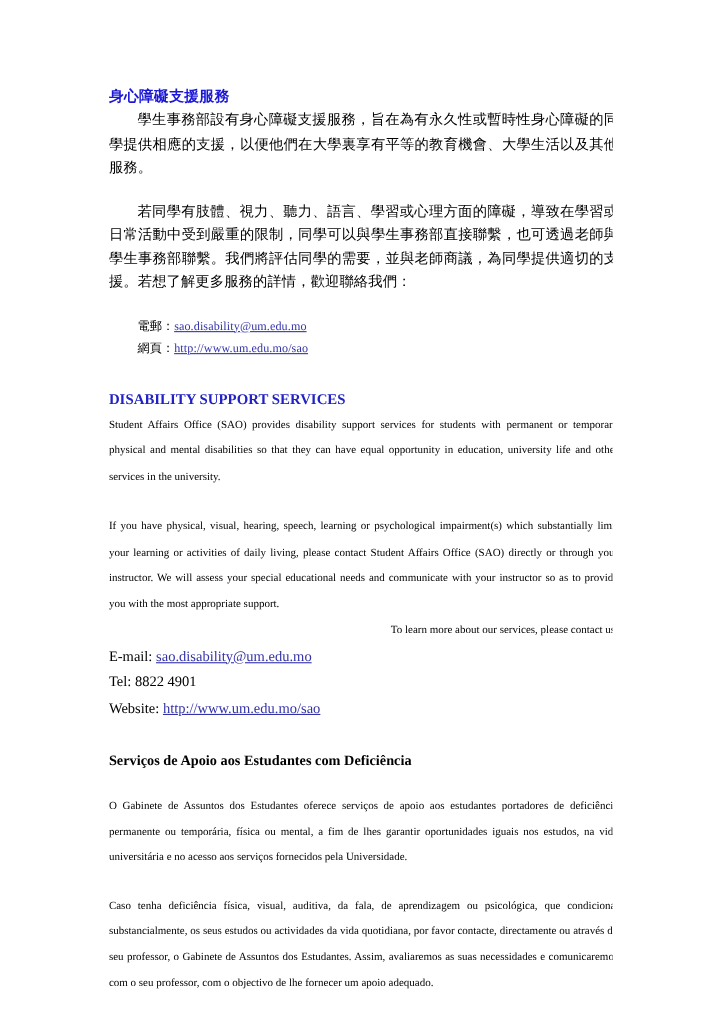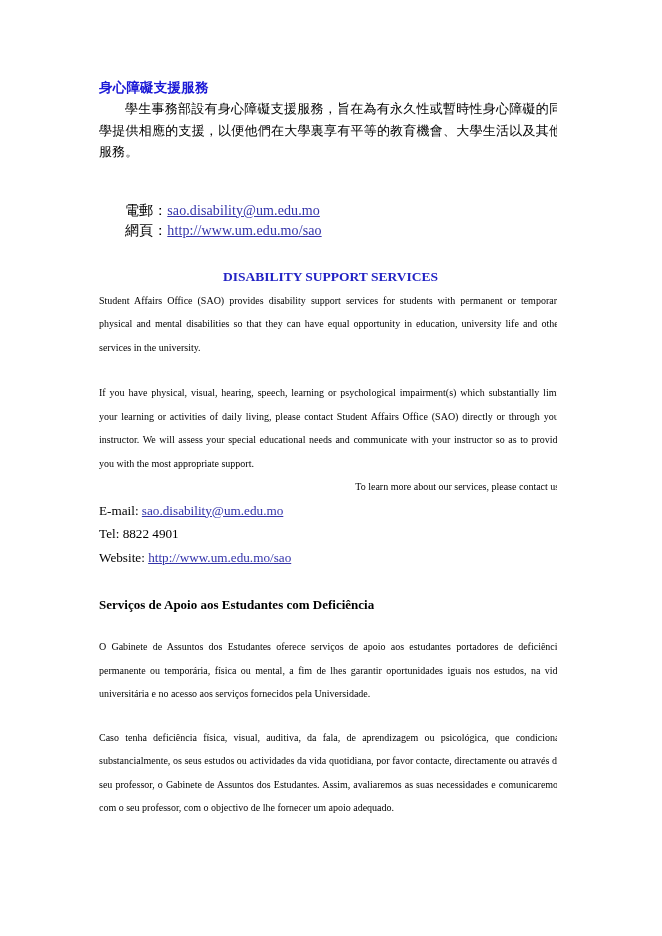--- a/index.html
+++ b/index.html
@@ -31,21 +31,20 @@
     line-height: 19px;
     margin: 0 0 1px 0;
     letter-spacing: 0.2px;
   }
   .h-en {
     font-size: 13.5px;
     font-weight: bold;
     color: #2222c4;
     line-height: 20px;
     margin: 0 0 2px 0;
-    text-align: center;
   }
   .h-pt {
     font-size: 13px;
     font-weight: bold;
     color: #000000;
     line-height: 20px;
     margin: 0;
   }
 
   
@@ -68,21 +67,21 @@
     text-align: right;
   }
   .pt-para {
     font-size: 10px;
     line-height: 23.5px;
     text-align: justify;
   }
 
   
   .zh-contact {
-    font-size: 14px;
+    font-size: 11px;
     line-height: 20px;
     margin-left: 26px;
     letter-spacing: 0.1px;
   }
   .en-contact {
     font-size: 13.2px;
     line-height: 23.5px;
   }
 
   a.link {
@@ -110,20 +109,21 @@
 
   <div class="content">
 
     <div>
       <h1 class="h-zh">身心障礙支援服務</h1>
 
       <p class="zh-para">學生事務部設有身心障礙支援服務，旨在為有永久性或暫時性身心障礙的同學提供相應的支援，以便他們在大學裏享有平等的教育機會、大學生活以及其他服務。</p>
 
       <div class="sp-18"></div>
 
+      <p class="zh-para">若同學有肢體、視力、聽力、語言、學習或心理方面的障礙，導致在學習或日常活動中受到嚴重的限制，同學可以與學生事務部直接聯繫，也可透過老師與學生事務部聯繫。我們將評估同學的需要，並與老師商議，為同學提供適切的支援。若想了解更多服務的詳情，歡迎聯絡我們：</p>
 
       <div class="sp-20"></div>
 
       <div class="zh-contact">
         <span>電郵：</span><a class="link" href="#">sao.disability@um.edu.mo</a>
       </div>
 
 
       <div class="zh-contact">
         <span>網頁：</span><a class="link" href="#">http://www.um.edu.mo/sao</a>

